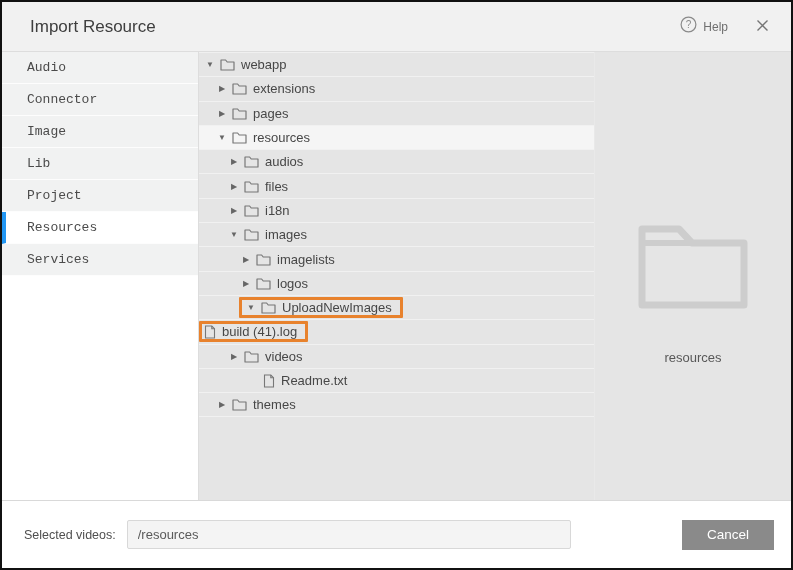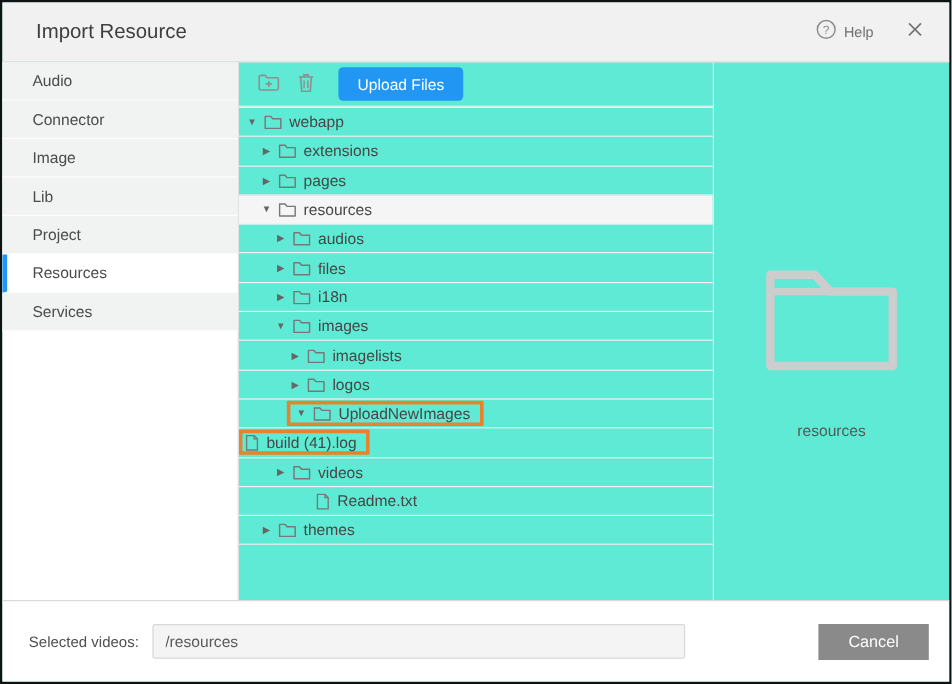--- a/index.html
+++ b/index.html
@@ -3,34 +3,34 @@
 <meta charset="utf-8">
 <style>
   :root{
     --accent:#2196f3;
     --orange:#e8822d;
     --cancel:#8a8a8a;
   }
   *{box-sizing:border-box;margin:0;padding:0;}
   html,body{width:793px;height:570px;overflow:hidden;}
   body{font-family:"Liberation Sans","DejaVu Sans",sans-serif;background:#fff;}
-  .frame{position:relative;width:793px;height:570px;border:2px solid #111;background:#5eead4;display:flex;flex-direction:column;}
+  .frame{position:relative;width:793px;height:570px;border:2px solid #111;background:#e5e5e5;display:flex;flex-direction:column;}
 
   
   .header{height:50px;flex:0 0 50px;background:#f1f1f1;border-bottom:1px solid #ddd;display:flex;align-items:center;padding:0 22px 0 28px;}
   .title{font-size:17px;font-weight:500;color:#3e3e3e;}
   .header-right{margin-left:auto;display:flex;align-items:center;}
   .help{display:flex;align-items:center;cursor:pointer;}
   .help-label{font-size:12px;color:#6f6f6f;margin-left:6px;}
   .close-btn{margin-left:28px;display:flex;align-items:center;cursor:pointer;}
 
   
   .main{flex:1;display:flex;min-height:0;}
   .sidebar{width:197px;flex:0 0 197px;border-right:1px solid #ddd;background:#fff;}
-  .side-item{height:32px;background:#f1f2f2;border-bottom:1px solid #fdfdfd;display:flex;align-items:center;padding-left:25px;font-size:13px;color:#4b4b4b;cursor:pointer;}
+  .side-item{height:32px;background:#f1f2f2;border-bottom:1px solid #fdfdfd;display:flex;align-items:center;padding-left:25px;font-size:13px;color:#4b4b4b;cursor:pointer;font-family:Liberation Mono, monospace;}
   .side-item.selected{background:#fff;border-left:4px solid var(--accent);padding-left:21px;}
 
   .content{width:396px;flex:0 0 396px;display:flex;flex-direction:column;border-right:1px solid #e9e9e9;min-height:0;}
   .toolbar{flex:0 0 37px;display:flex;align-items:center;padding-left:13px;border-bottom:1px solid #ececec;}
   .icon-btn{width:24px;height:24px;border:none;background:transparent;display:flex;align-items:center;justify-content:center;cursor:pointer;margin-right:7px;}
   .upload-btn{margin-left:8px;height:28px;padding:0 16px;background:var(--accent);color:#fff;border:none;border-radius:4px;font-size:13px;font-weight:500;font-family:inherit;cursor:pointer;}
   .search-wrap{padding:8px 12px 6px 12px;}
   .search-box{height:27px;border:1px solid #c9c9c9;border-radius:4px;display:flex;align-items:center;padding-left:8px;background:#fff;}
   .search-box input{border:none;outline:none;flex:1;font-size:13px;color:#555;margin-left:6px;font-family:inherit;background:transparent;}
   .search-box input::placeholder{color:#8d8d8d;}
@@ -102,39 +102,20 @@
         </div>
         <div class="side-item selected">
           <span>Resources</span>
         </div>
         <div class="side-item">
           <span>Services</span>
         </div>
       </div>
 
     <div class="content">
-      <div class="toolbar">
-        <button class="icon-btn">
-          <span>
-            <svg width="20" height="17" viewBox="0 0 20 17">
-                <path d="M2 4.2 C2 3.4 2.6 2.8 3.4 2.8 H7 L8.6 4.8 H16.6 C17.4 4.8 18 5.4 18 6.2 V13.6 C18 14.4 17.4 15 16.6 15 H3.4 C2.6 15 2 14.4 2 13.6 Z" fill="none" stroke="#8f8f8f" stroke-width="1.3"></path>
-                <path d="M10 7.4 V12.4 M7.5 9.9 H12.5" stroke="#8f8f8f" stroke-width="1.3" fill="none"></path>
-              </svg>
-          </span>
-        </button>
-        <button class="icon-btn">
-          <span>
-            <svg width="16" height="18" viewBox="0 0 16 18">
-                <path d="M2 4.2 H14 M6.2 4.2 V2.4 H9.8 V4.2 M3.6 4.6 L4.4 16 H11.6 L12.4 4.6" fill="none" stroke="#8f8f8f" stroke-width="1.3"></path>
-                <path d="M6.4 7 V13.5 M9.6 7 V13.5" stroke="#8f8f8f" stroke-width="1.2" fill="none"></path>
-              </svg>
-          </span>
-        </button>
-        <button class="upload-btn">Upload Files</button>
-      </div>
 
 
       <div class="tree">
           <div class="tree-row">
             <span class="row-inner" style="margin-left: 4px;">
               <span class="arrow">▼</span>
               <span class="t-icon">
                 <svg width="15" height="13" viewBox="0 0 15 13">
                   <path d="M1 2 H5.6 L7.2 4 H14 V12 H1 Z" fill="none" stroke="#777" stroke-width="1.2" stroke-linejoin="round"></path>
                 </svg>

